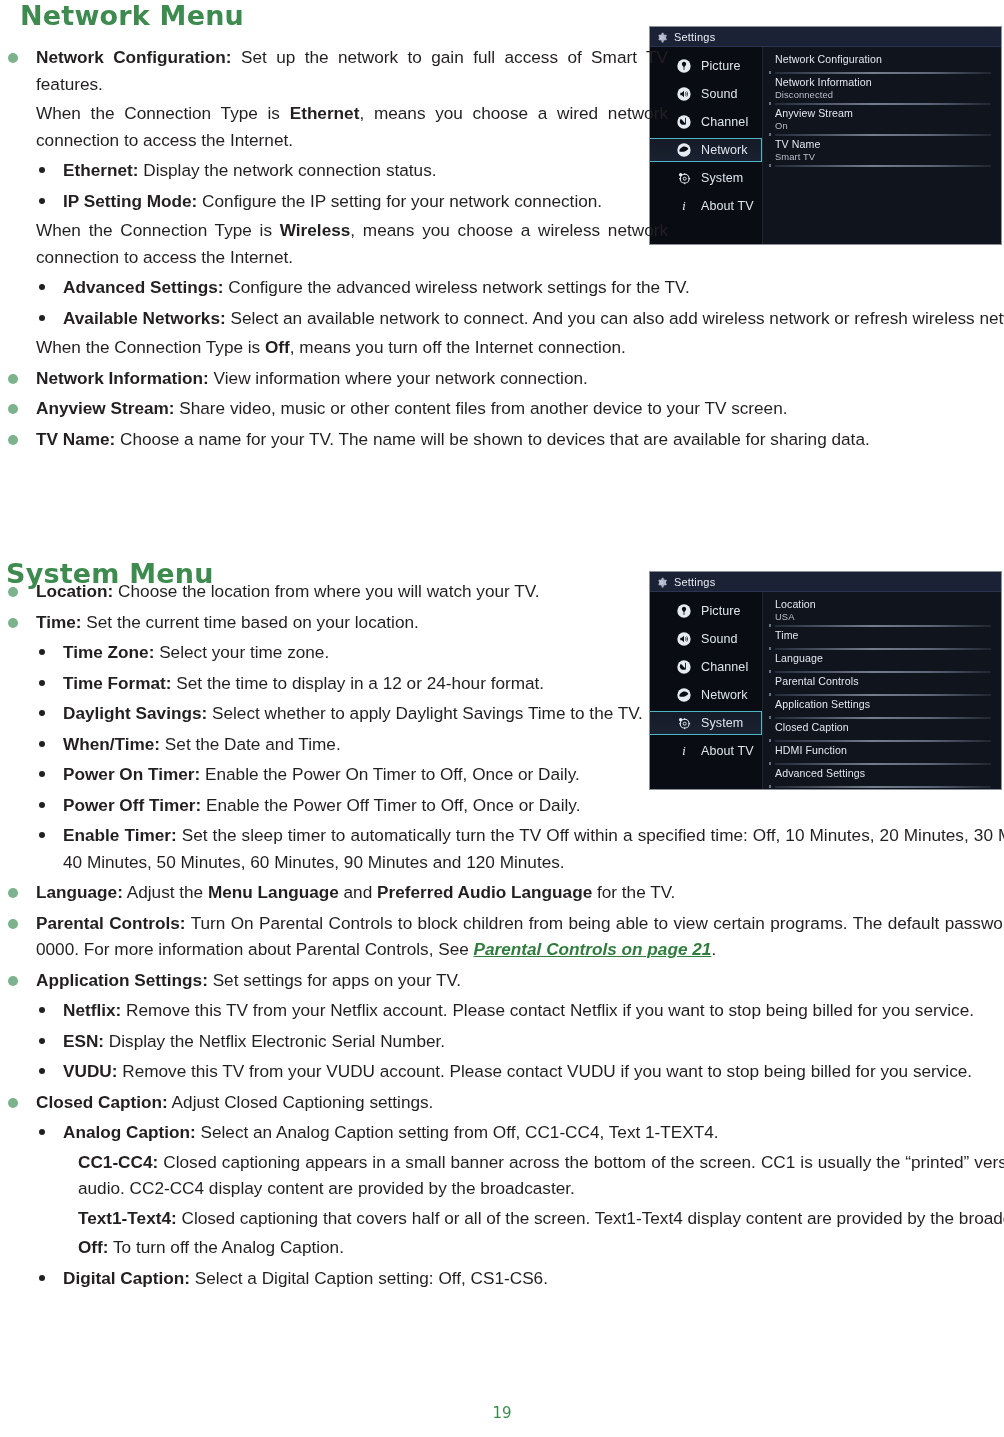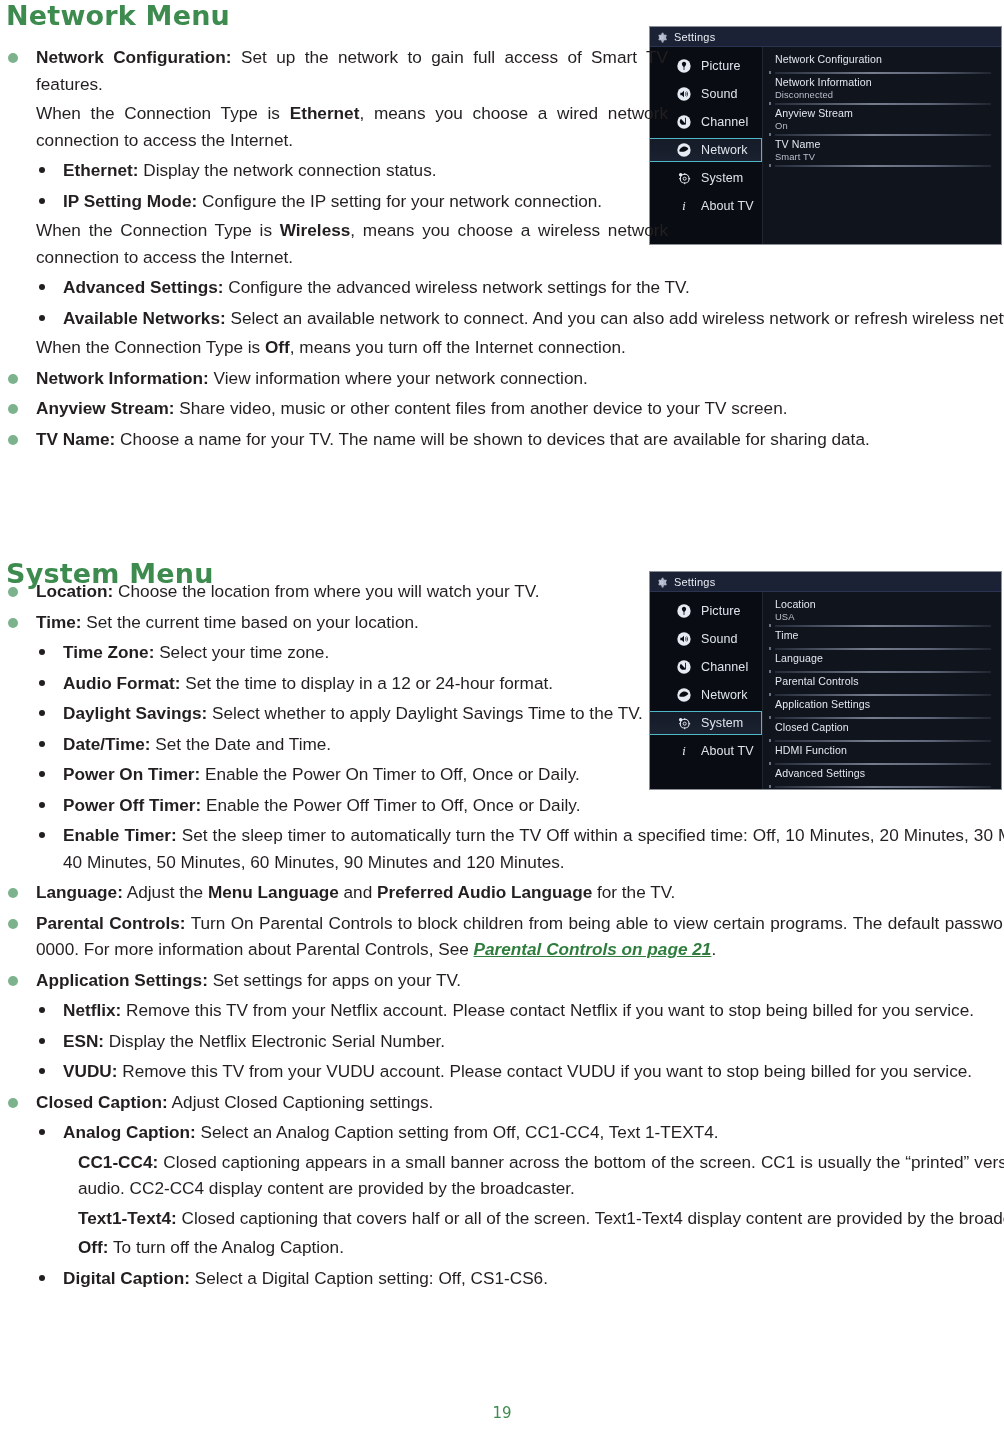--- a/index.html
+++ b/index.html
@@ -436,21 +436,21 @@
           <div class="r-rule"></div>
         </div>
         <div class="tv-row tall">
           <div class="r-title">Advanced Settings</div>
           <div class="r-rule"></div>
         </div>
       </div>
     </div>
   </div>
 
-  <h1 class="section-heading" style="position:absolute; left:6px; top:2px;">Network Menu</h1>
+  <h1 class="section-heading" style="position:absolute; left:20px; top:2px;">Network Menu</h1>
 
   <div style="position:absolute; left:6px; top:40px;">
 
     <div class="txt level1 narrow">
       <span class="bullet-dot"></span>
       <b>Network Configuration:</b><span> Set up the network to gain full access of Smart TV features.</span>
     </div>
 
     <div class="txt plain narrow">
       <span>When the Connection Type is </span><b>Ethernet</b><span>, means you choose a wired network connection to access the Internet.</span>
@@ -515,31 +515,31 @@
       <b>Time:</b><span> Set the current time based on your location.</span>
     </div>
 
     <div class="txt level2 narrow">
       <span class="bullet-dot"></span>
       <b>Time Zone:</b><span> Select your time zone.</span>
     </div>
 
     <div class="txt level2 narrow">
       <span class="bullet-dot"></span>
-      <b>Audio Format:</b><span> Set the time to display in a 12 or 24-hour format.</span>
+      <b>Time Format:</b><span> Set the time to display in a 12 or 24-hour format.</span>
     </div>
 
     <div class="txt level2 narrow">
       <span class="bullet-dot"></span>
       <b>Daylight Savings:</b><span> Select whether to apply Daylight Savings Time to the TV.</span>
     </div>
 
     <div class="txt level2 narrow">
       <span class="bullet-dot"></span>
-      <b>Date/Time:</b><span> Set the Date and Time.</span>
+      <b>When/Time:</b><span> Set the Date and Time.</span>
     </div>
 
     <div class="txt level2 narrow">
       <span class="bullet-dot"></span>
       <b>Power On Timer:</b><span> Enable the Power On Timer to Off, Once or Daily.</span>
     </div>
 
     <div class="txt level2 wide">
       <span class="bullet-dot"></span>
       <b>Power Off Timer:</b><span> Enable the Power Off Timer to Off, Once or Daily.</span>

